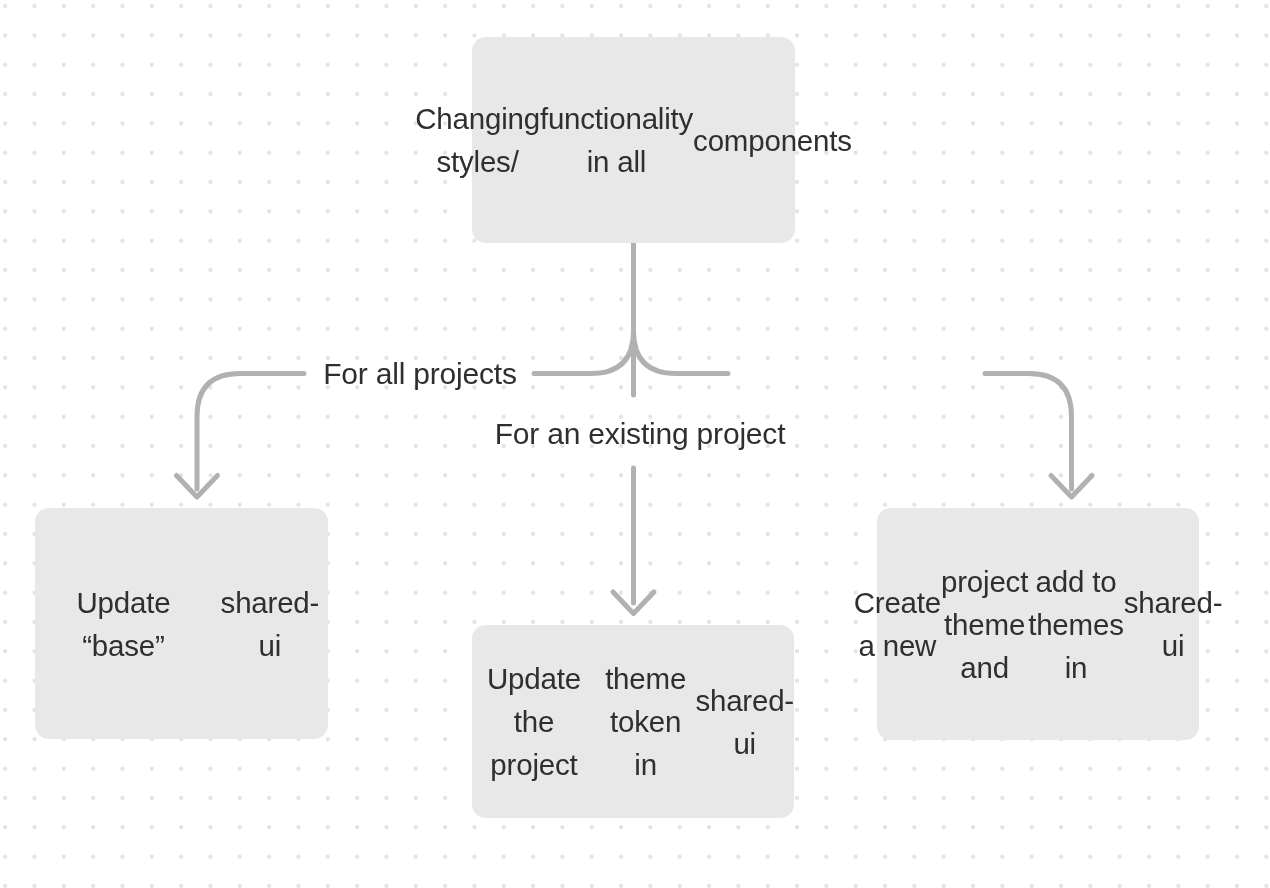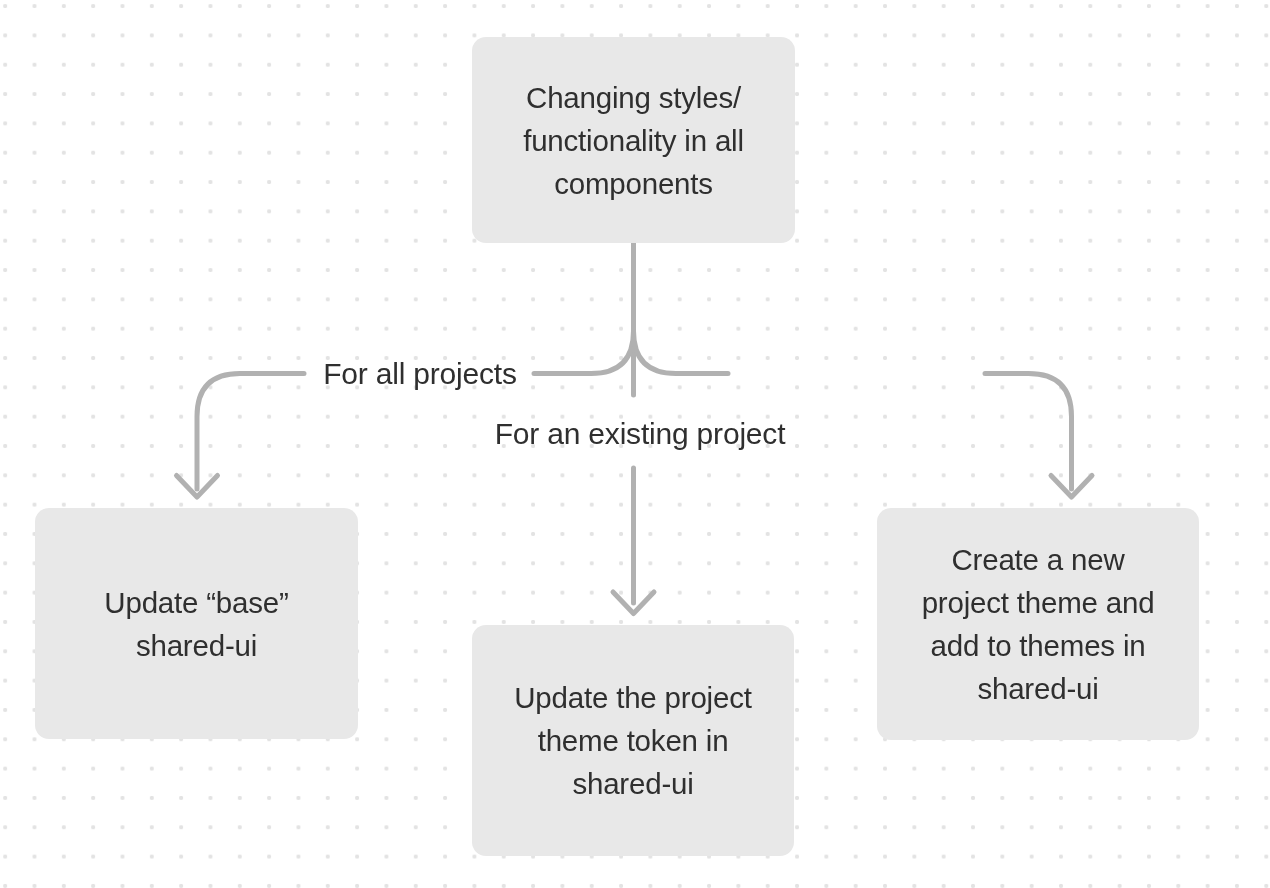--- a/index.html
+++ b/index.html
@@ -34,32 +34,32 @@
     stroke: var(--connector);
     stroke-width: 5;
     stroke-linecap: round;
     stroke-linejoin: round;
   }
   .node {
     position: absolute;
     background: var(--node-fill);
     border-radius: 14px;
     display: flex;
-    flex-direction: column;
+    flex-direction: row;
     align-items: center;
     justify-content: center;
     text-align: center;
     color: var(--text);
     font-size: 29.5px;
     line-height: 43px;
     letter-spacing: -0.2px;
   }
   .node-root   { left: 472px; top: 37px;  width: 323px; height: 206px; }
-  .node-left   { left: 35px;  top: 508px; width: 323px; height: 231px; }
-  .node-center { left: 472px; top: 625px; width: 322px; height: 231px; }
+  .node-left   { left: 35px;  top: 508px; width: 293px; height: 231px; }
+  .node-center { left: 472px; top: 625px; width: 322px; height: 193px; }
   .node-right  { left: 877px; top: 508px; width: 322px; height: 232px; }
   .edge-label {
     position: absolute;
     transform: translate(-50%, -50%);
     white-space: nowrap;
     color: var(--text);
     font-size: 30px;
     letter-spacing: -0.2px;
   }
   .label-all      { left: 420px; top: 374px; text-align: right; }

